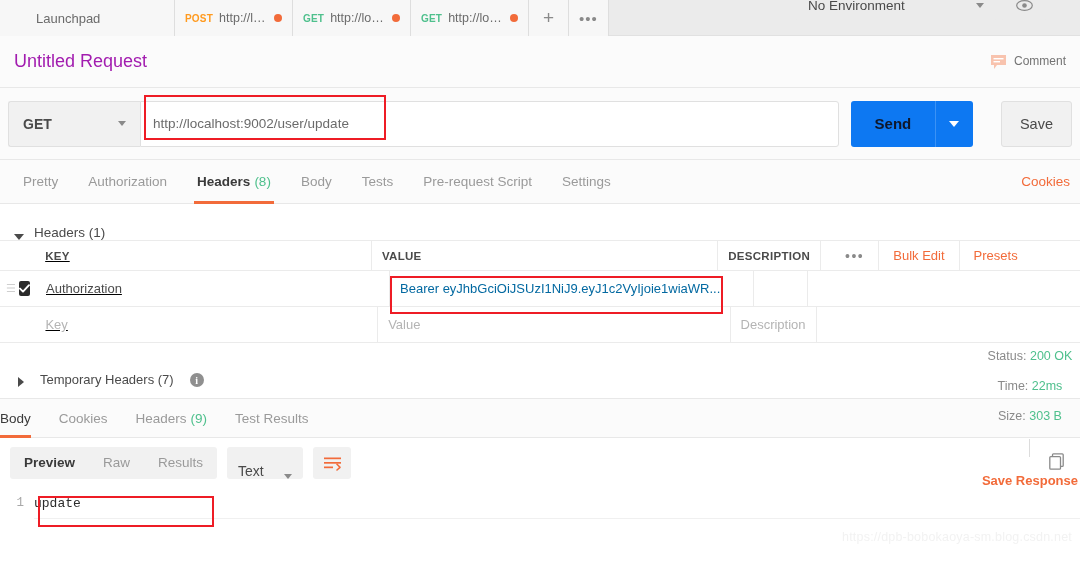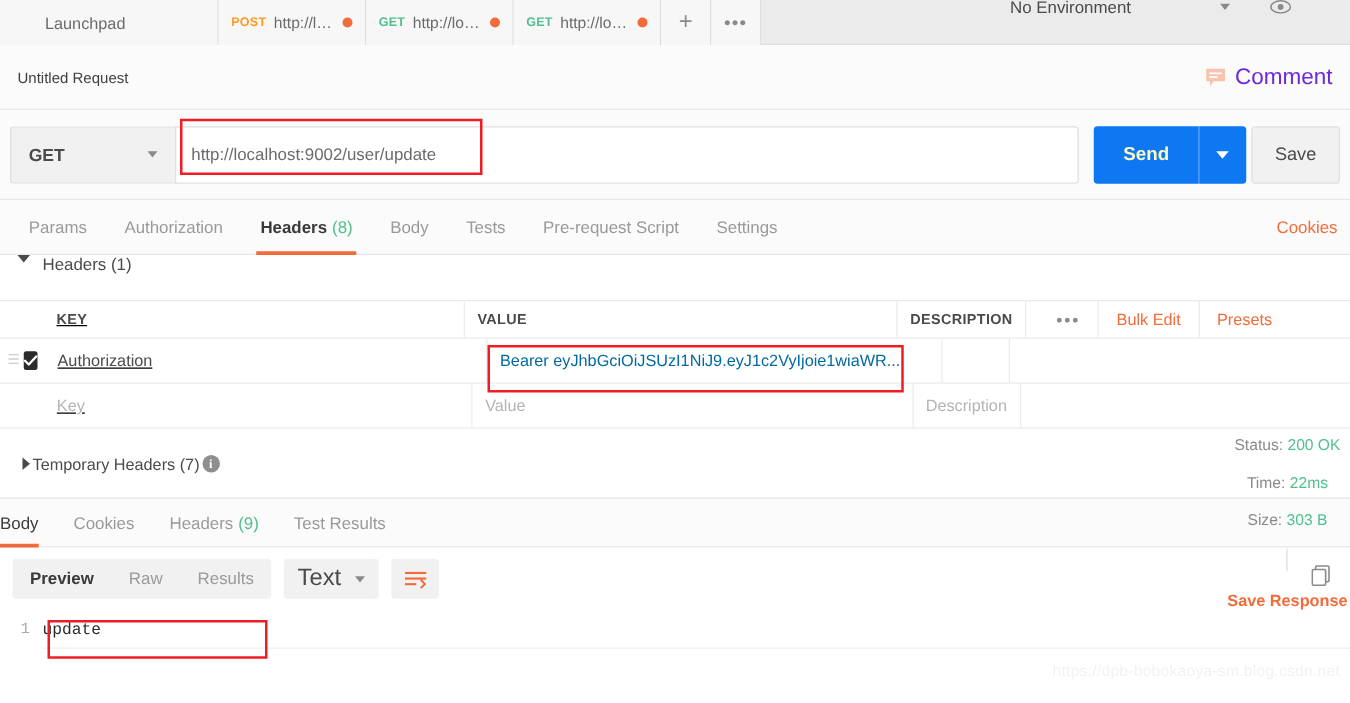--- a/index.html
+++ b/index.html
@@ -56,24 +56,24 @@
     width: 44px; height: 30px; background: #ebebeb; border-radius: 3px;
     display: flex; align-items: center; justify-content: center;
   }
 
   
   .titlerow {
     position: absolute; left: 0; top: 36px; width: 1080px; height: 52px;
     background: #fbfbfb; border-bottom: 1px solid #e8e8e8;
     display: flex; align-items: center; padding: 0 14px;
   }
-  .req-title { font-size: 12px; color: #404040; }
+  .req-title { font-size: 18px; color: #a21caf; }
   .comment-btn {
-    margin-left: auto; display: flex; align-items: center; gap: 7px;
-    color: #6d28d9; font-size: 18px;
+    margin-left: auto; display: flex; align-items: flex-start; gap: 7px;
+    color: #737373; font-size: 12px;
   }
   .comment-icon { display: block; }
 
   
   .urlrow {
     position: absolute; left: 0; top: 88px; width: 1080px; height: 72px;
     background: #fbfbfb; border-bottom: 1px solid #e8e8e8;
     display: flex; align-items: center; padding: 0 8px;
   }
   .method-box {
@@ -84,33 +84,33 @@
     padding: 0 14px; font-size: 14px; color: #4a4a4a; font-weight: bold;
   }
   .url-box {
     flex: 1; height: 46px; background: #fff;
     border: 1px solid #e0e0e0; border-radius: 0 3px 3px 0;
     display: flex; align-items: center; padding: 0 12px;
     font-size: 13.5px; color: #6b6b6b; position: relative;
   }
   .send-wrap { display: flex; margin-left: 12px; }
   .send-btn {
-    width: 84px; height: 46px; background: #0d78f2; color: #fef9c3;
+    width: 84px; height: 46px; background: #0d78f2; color: #0f172a;
     display: flex; align-items: center; justify-content: center;
     font-size: 15px; font-weight: bold; border-radius: 3px 0 0 3px;
   }
   .send-caret {
     width: 38px; height: 46px; background: #0d78f2;
     border-left: 1px solid #3b92f5; border-radius: 0 3px 3px 0;
     display: flex; align-items: center; justify-content: center;
   }
   .send-caret i { width: 0; height: 0; border-left: 5px solid transparent;
                   border-right: 5px solid transparent; border-top: 6px solid #fff; }
   .save-btn {
-    margin-left: 4px; height: 46px; padding: 0 18px; background: #f1f1f1;
+    margin-left: 28px; height: 46px; padding: 0 18px; background: #f1f1f1;
     border: 1px solid #e0e0e0; border-radius: 3px;
     display: flex; align-items: center; font-size: 14.5px; color: #4a4a4a;
   }
 
   
   .reqtabs {
     position: absolute; left: 0; top: 160px; width: 1080px; height: 44px;
     background: #fbfbfb; border-bottom: 1px solid #e8e8e8;
     display: flex; align-items: center; padding: 0 8px;
   }
@@ -122,21 +122,21 @@
   .rtab.active::after {
     content: ""; position: absolute; left: 12px; right: 12px; bottom: 0;
     height: 3px; background: #f26b3a;
   }
   .rtab .cnt { color: #4fc08d; font-weight: normal; }
   .cookies-link { margin-left: auto; color: #f26b3a; font-size: 13.5px; padding-right: 2px; }
 
   
   .hdr-collapse {
     position: absolute; left: 0; top: 204px; width: 1080px; height: 36px;
-    display: flex; align-items: flex-start; padding-left: 14px; gap: 10px;
+    display: flex; align-items: flex-end; padding-left: 14px; gap: 10px;
     font-size: 13.5px; color: #4a4a4a;
   }
   .tri-down { width: 0; height: 0; border-left: 5px solid transparent;
               border-right: 5px solid transparent; border-top: 6px solid #4a4a4a; }
   .tri-right { width: 0; height: 0; border-top: 5px solid transparent;
                border-bottom: 5px solid transparent; border-left: 6px solid #4a4a4a; }
 
   .tbl { position: absolute; left: 0; top: 240px; width: 1080px; }
   .trow { display: flex; align-items: stretch; border-bottom: 1px solid #ebebeb; }
   .trow.head { background: #fff; border-top: 1px solid #ebebeb; height: 31px; }
@@ -160,21 +160,21 @@
   }
   .drag { color: #cfcfcf; font-size: 11px; line-height: 1; letter-spacing: 0; }
   .tool-dots { padding: 0 14px; color: #8a8a8a; font-size: 14px; letter-spacing: 1.5px;
                border-right: 1px solid #ebebeb; height: 100%; display: flex; align-items: center;}
   .tool-link { padding: 0 14px; color: #f26b3a; font-size: 13px;
                border-right: 1px solid #ebebeb; height: 100%; display: flex; align-items: center;}
   .tool-link.last { border-right: none; }
 
   .temp-hdr {
     position: absolute; left: 0; top: 355px; width: 1080px; height: 32px;
-    display: flex; align-items: center; padding-left: 18px; gap: 2px;
+    display: flex; align-items: flex-end; padding-left: 18px; gap: 16px;
     font-size: 13px; color: #4a4a4a;
   }
   .info-icon {
     width: 14px; height: 14px; border-radius: 50%; background: #8f8f8f;
     color: #fff; font-size: 10px; font-weight: bold;
     display: flex; align-items: center; justify-content: center;
     font-family: "Liberation Serif", serif;
   }
 
   
@@ -207,22 +207,22 @@
   .seg { display: flex; background: #f1f1f1; border-radius: 3px; height: 32px;
          align-items: center; }
   .seg .it { padding: 0 14px; font-size: 13.5px; color: #9a9a9a;
              display: flex; align-items: flex-start; height: 32px;
              line-height: 32px; }
   .seg .it.active { color: #3a3a3a; font-weight: bold; }
   .beta { color: #1168d9; font-size: 8.5px; font-weight: bold;
           line-height: 1; margin-top: 8px; margin-left: 1px; }
   .text-sel {
     width: 76px; height: 32px; background: #f1f1f1; border-radius: 3px;
-    display: flex; align-items: center; justify-content: space-between;
-    padding: 0 11px; font-size: 19px; color: #4a4a4a;
+    display: flex; align-items: flex-end; justify-content: space-between;
+    padding: 0 11px; font-size: 14px; color: #4a4a4a;
   }
   .wrap-btn {
     width: 38px; height: 32px; background: #f1f1f1; border-radius: 3px;
     display: flex; align-items: center; justify-content: center;
   }
   .copy-btn { margin-left: auto; padding-right: 6px; }
 
   .body-area {
     position: absolute; left: 0; top: 488px; width: 1080px; height: 74px;
     background: #fff;
@@ -314,21 +314,21 @@
       <div class="send-btn">Send</div>
       <div class="send-caret">
         <i></i>
       </div>
     </div>
     <div class="save-btn">Save</div>
   </div>
 
   <div class="reqtabs">
     <div class="rtab">
-      <span>Params</span>
+      <span>Pretty</span>
     </div>
     <div class="rtab">
       <span>Authorization</span>
     </div>
     <div class="rtab active">
       <span>Headers</span>
       <span class="cnt">(8)</span>
     </div>
     <div class="rtab">
       <span>Body</span>

